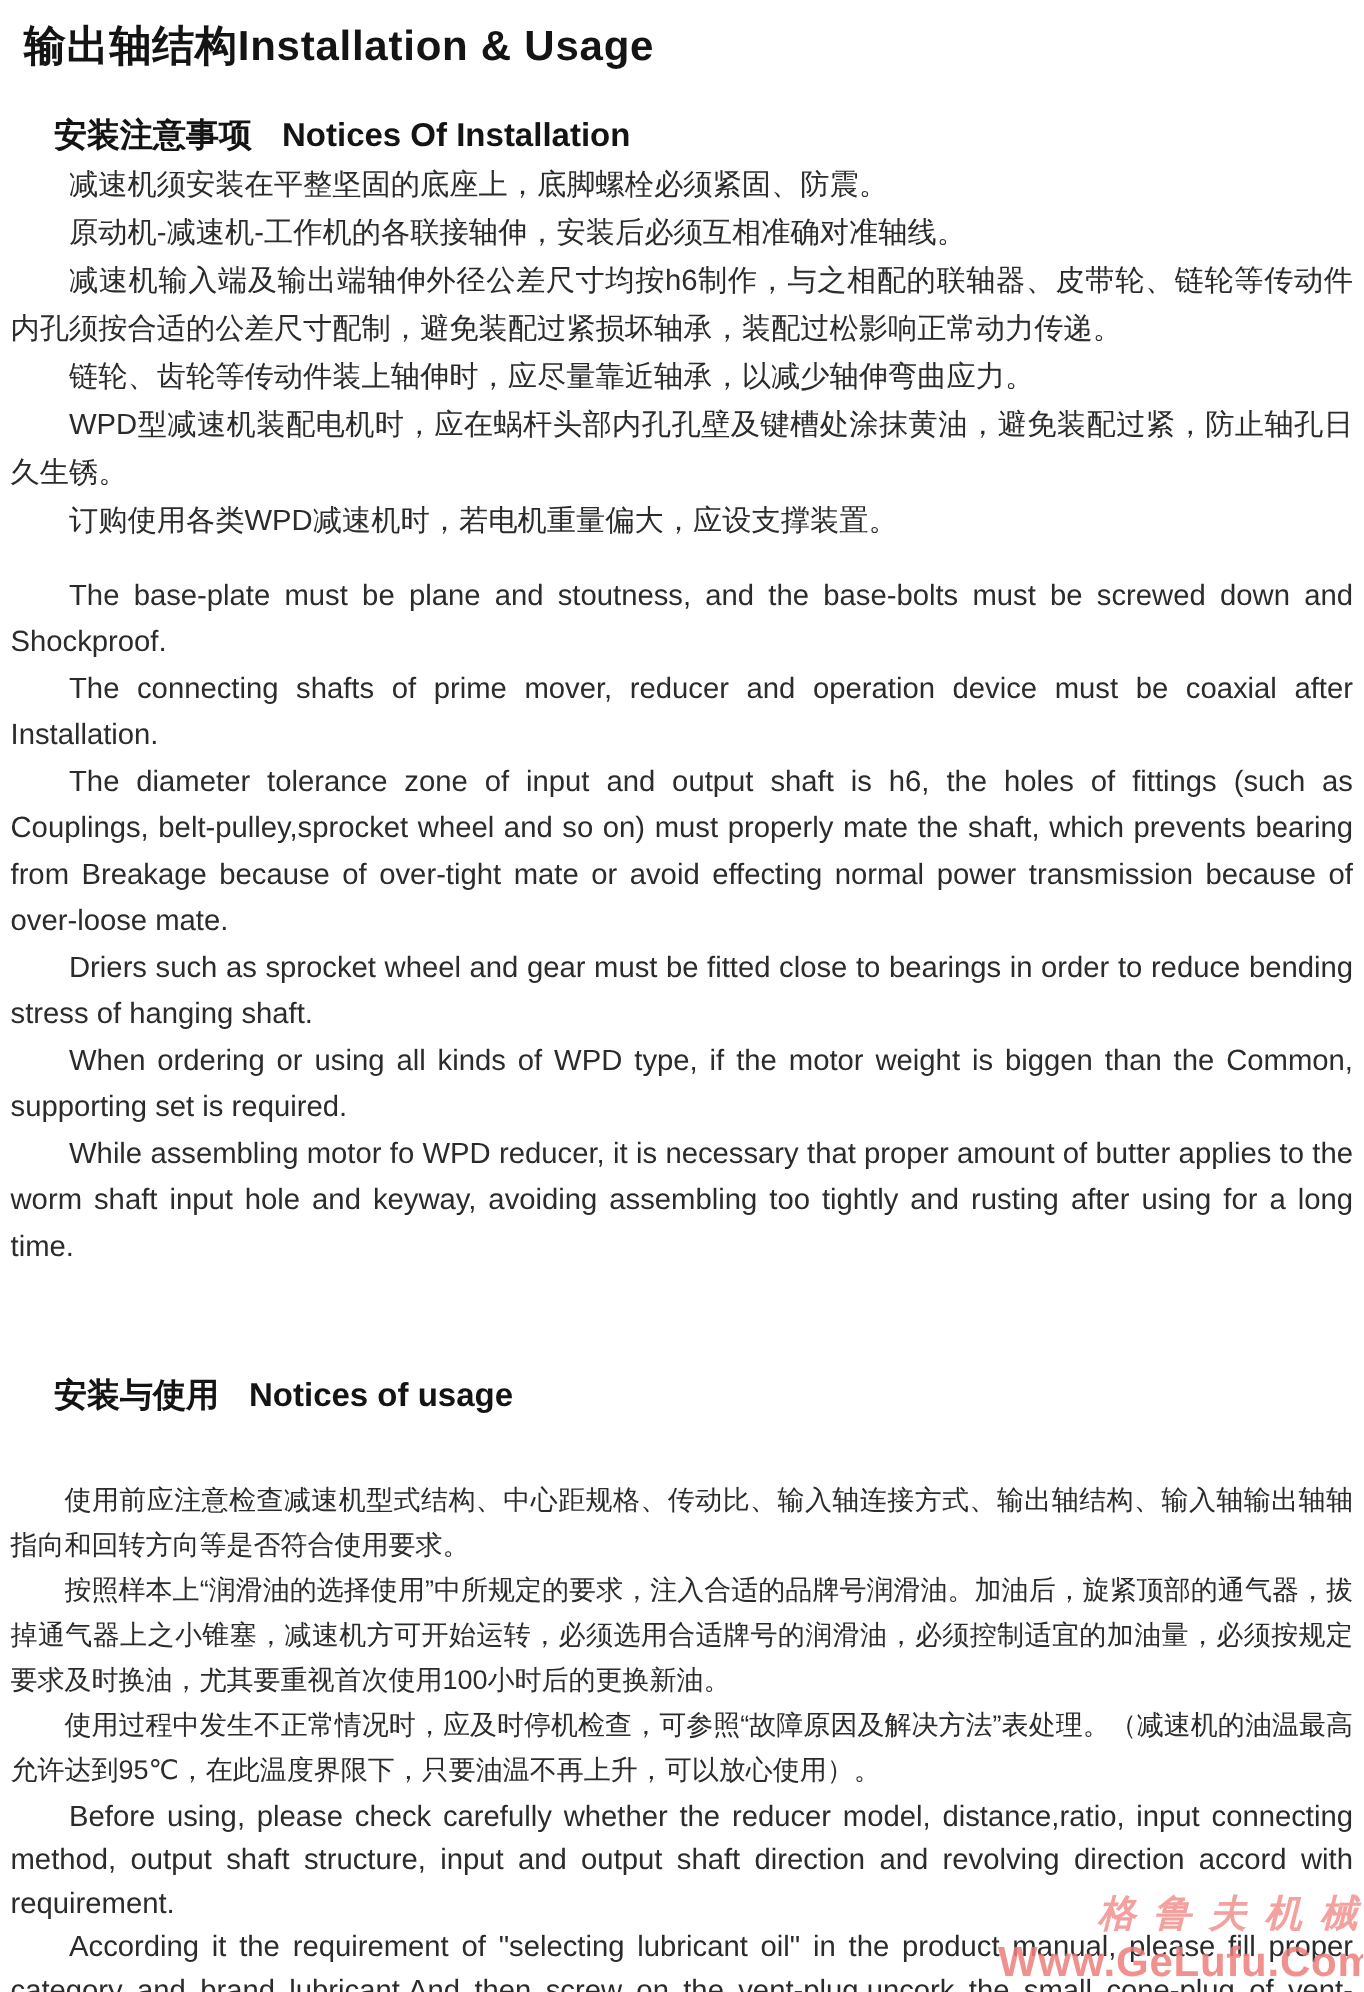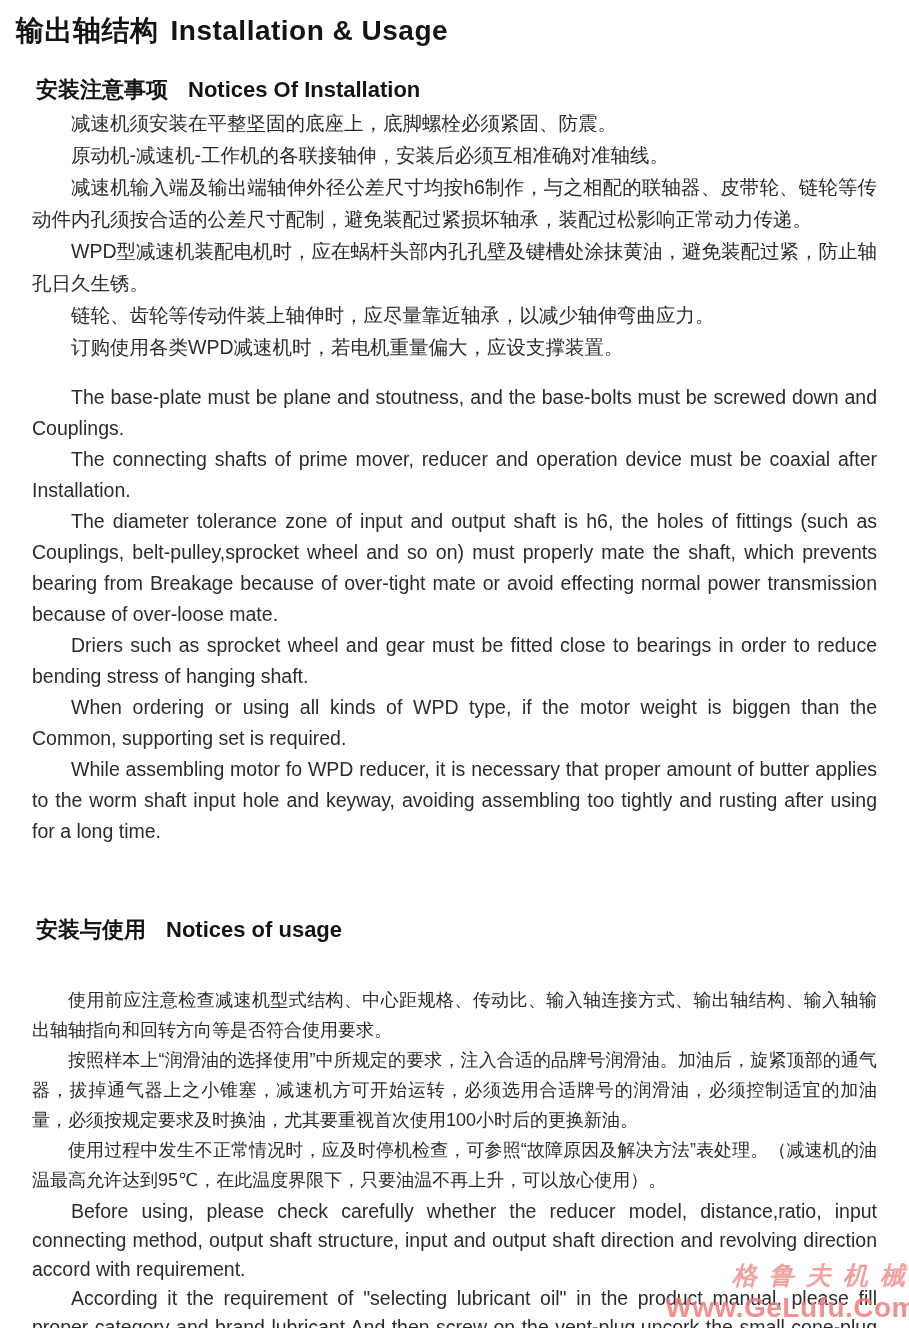--- a/index.html
+++ b/index.html
@@ -13,32 +13,32 @@
     color: #2b2b2b;
   }
   .page-title {
     margin: 0;
     padding: 12px 0 0 16px;
     font-size: 28px;
     font-weight: 700;
     color: #141414;
     letter-spacing: 0.5px;
   }
-  .page-title .en { margin-left: 12px; }
+  .page-title .en { }
   .section-heading {
     margin: 0;
     padding-left: 36px;
     font-size: 22px;
     font-weight: 700;
     color: #141414;
   }
   .section-heading .en { margin-left: 20px; }
   .heading-1 { margin-top: 25px; }
   .heading-2 { margin-top: 68px; }
-  .text-block { padding: 0 32px; }
+  .text-block { padding: 0 7px; }
   .text-block p {
     margin: 0;
     text-indent: 2em;
     text-align: justify;
   }
   .s1 .zh p { font-size: 19.5px; line-height: 32px; }
   .s1 .en-block p { font-size: 19.5px; line-height: 31px; }
   .s2 .zh p { font-size: 18px; line-height: 30px; }
   .s2 .en-block p { font-size: 19.5px; line-height: 29px; }
   .s1 .zh { margin-top: 2px; }
@@ -78,27 +78,27 @@
 
   <div class="section s1">
     <h2 class="section-heading heading-1">
       <span class="zh">安装注意事项</span><span class="en">Notices Of Installation</span>
     </h2>
 
     <div class="text-block zh">
       <p>减速机须安装在平整坚固的底座上，底脚螺栓必须紧固、防震。</p>
       <p>原动机-减速机-工作机的各联接轴伸，安装后必须互相准确对准轴线。</p>
       <p>减速机输入端及输出端轴伸外径公差尺寸均按h6制作，与之相配的联轴器、皮带轮、链轮等传动件内孔须按合适的公差尺寸配制，避免装配过紧损坏轴承，装配过松影响正常动力传递。</p>
+      <p>链轮、齿轮等传动件装上轴伸时，应尽量靠近轴承，以减少轴伸弯曲应力。</p>
       <p>WPD型减速机装配电机时，应在蜗杆头部内孔孔壁及键槽处涂抹黄油，避免装配过紧，防止轴孔日久生锈。</p>
-      <p>链轮、齿轮等传动件装上轴伸时，应尽量靠近轴承，以减少轴伸弯曲应力。</p>
       <p>订购使用各类WPD减速机时，若电机重量偏大，应设支撑装置。</p>
     </div>
 
     <div class="text-block en-block">
-      <p>The base-plate must be plane and stoutness, and the base-bolts must be screwed down and Couplings.</p>
+      <p>The base-plate must be plane and stoutness, and the base-bolts must be screwed down and Shockproof.</p>
       <p>The connecting shafts of prime mover, reducer and operation device must be coaxial after Installation.</p>
       <p>The diameter tolerance zone of input and output shaft is h6, the holes of fittings (such as Couplings, belt-pulley,sprocket wheel and so on) must properly mate the shaft, which prevents bearing from Breakage because of over-tight mate or avoid effecting normal power transmission because of over-loose mate.</p>
       <p>Driers such as sprocket wheel and gear must be fitted close to bearings in order to reduce bending stress of hanging shaft.</p>
       <p>When ordering or using all kinds of WPD type, if the motor weight is biggen than the Common, supporting set is required.</p>
       <p>While assembling motor fo WPD reducer, it is necessary that proper amount of butter applies to the worm shaft input hole and keyway, avoiding assembling too tightly and rusting after using for a long time.</p>
     </div>
   </div>
 
   <div class="section s2">
     <h2 class="section-heading heading-2">

